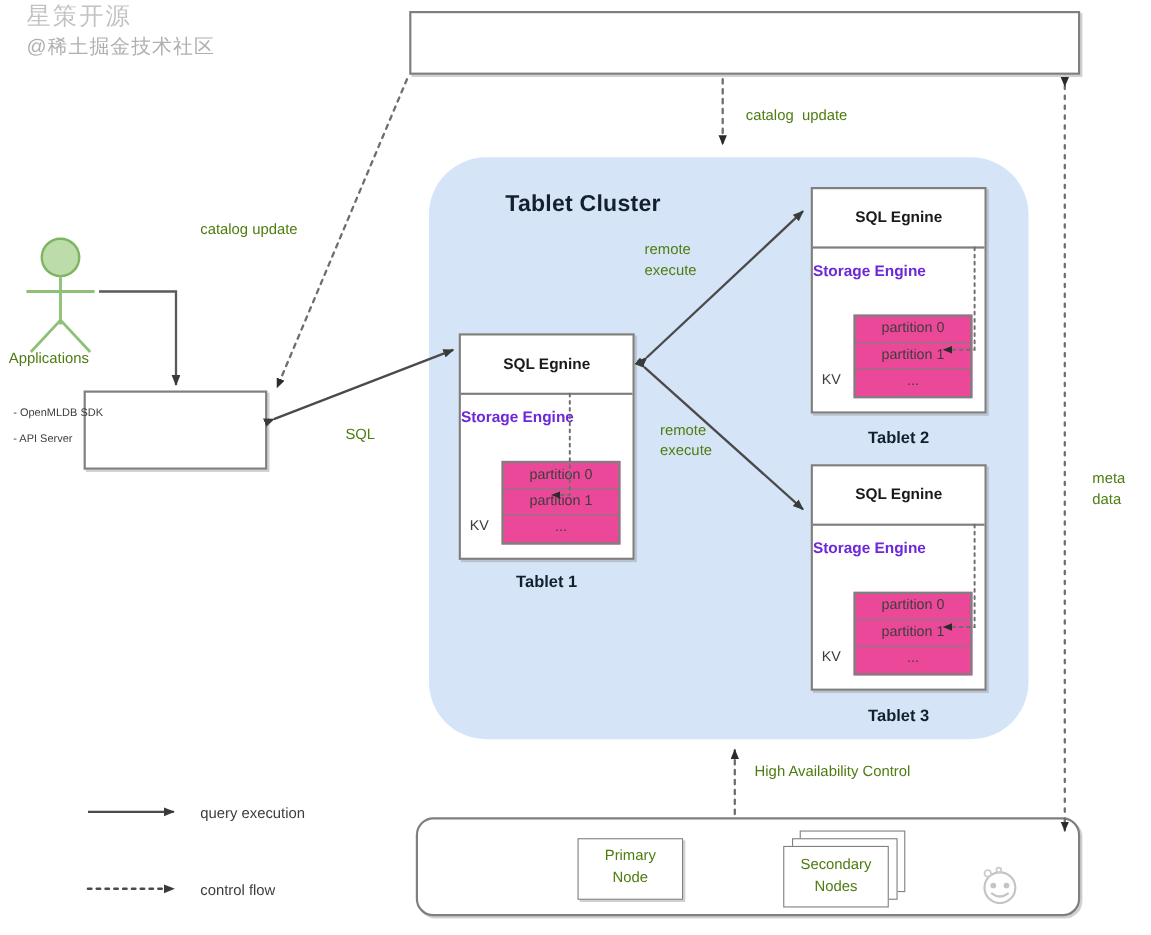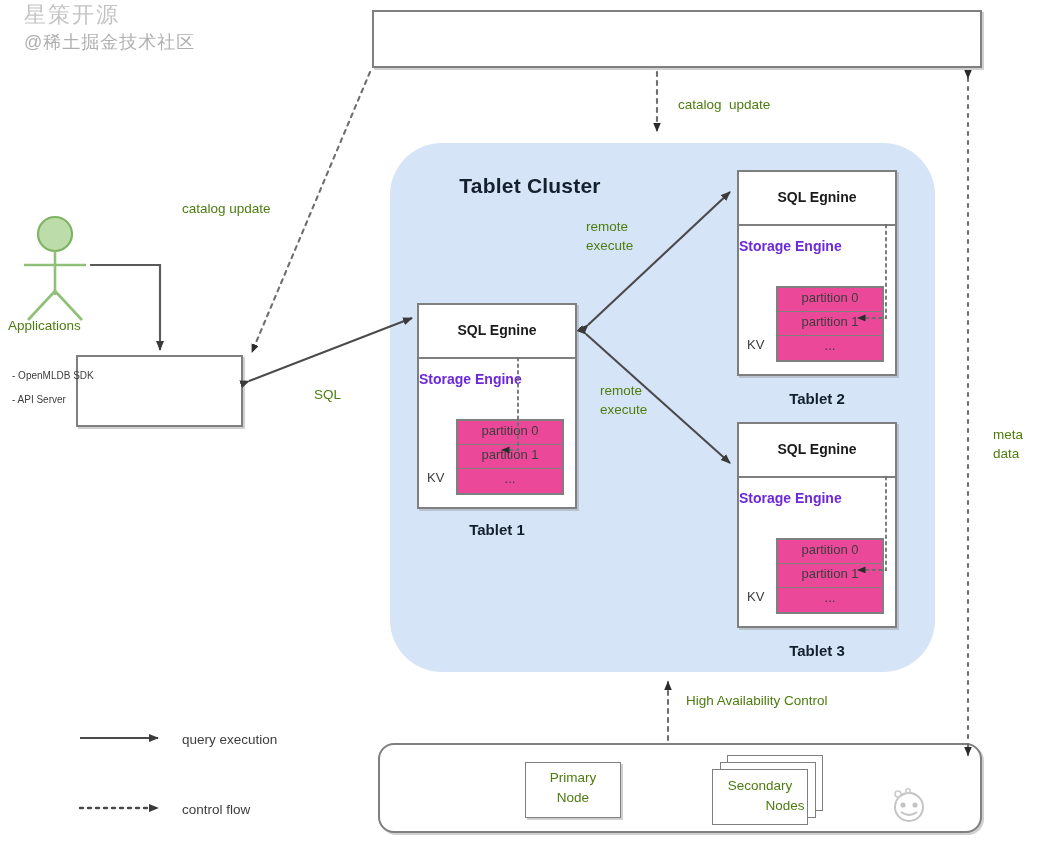--- a/index.html
+++ b/index.html
@@ -122,21 +122,21 @@
   <div id="primary-node" class="box box-shadow" style="border-width:1.6px;"></div>
   <div class="t t-center" style="left:525px;top:770px;width:96px;font-size:13.5px;">Primary</div>
   <div class="t t-center" style="left:525px;top:790px;width:96px;font-size:13.5px;">Node</div>
 
   <div class="secondary-stack">
     <div class="sheet" style="left:727px;top:755px;width:96px;height:56px;"></div>
     <div class="sheet" style="left:720px;top:762px;width:96px;height:56px;"></div>
     <div class="sheet" style="left:712px;top:769px;width:96px;height:56px;"></div>
   </div>
   <div class="t t-center" style="left:712px;top:778px;width:96px;font-size:13.5px;">Secondary</div>
-  <div class="t t-center" style="left:712px;top:798px;width:96px;font-size:13.5px;padding-left:25px;">Nodes</div>
+  <div class="t t-center" style="left:712px;top:798px;width:96px;font-size:13.5px;">Nodes</div>
 
   <div class="t" style="left:182px;top:201px;font-size:13.5px;">catalog update</div>
   <div class="t" style="left:678px;top:97px;font-size:13.5px;">catalog  update</div>
   <div class="t" style="left:314px;top:387px;font-size:13.5px;">SQL</div>
   <div class="t" style="left:586px;top:219px;font-size:13.5px;">remote</div>
   <div class="t" style="left:586px;top:238px;font-size:13.5px;">execute</div>
   <div class="t" style="left:600px;top:383px;font-size:13.5px;">remote</div>
   <div class="t" style="left:600px;top:402px;font-size:13.5px;">execute</div>
   <div class="t" style="left:993px;top:427px;font-size:13.5px;">meta</div>
   <div class="t" style="left:993px;top:446px;font-size:13.5px;">data</div>

